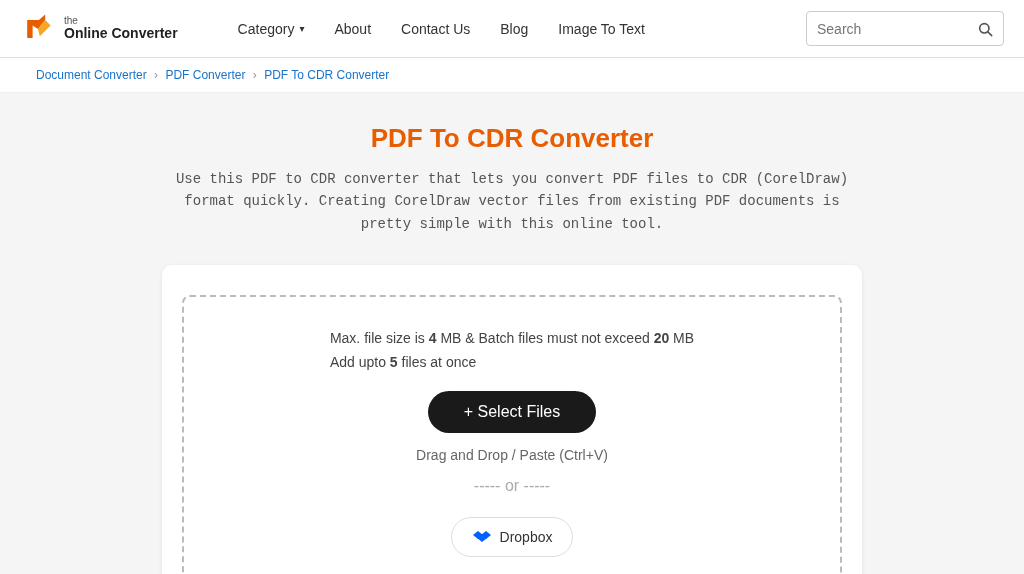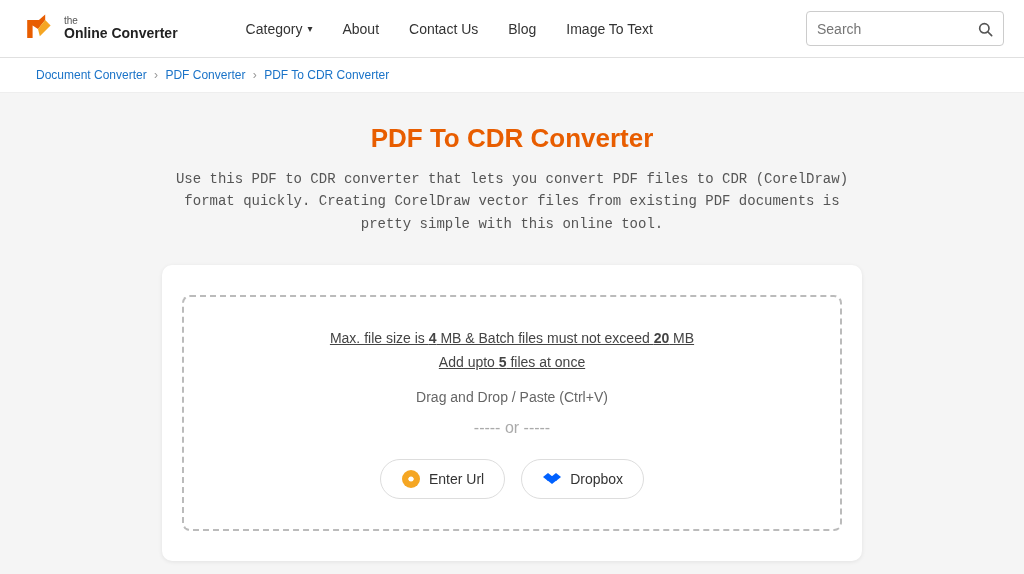--- a/index.html
+++ b/index.html
@@ -11,21 +11,21 @@
     }
 
     
     .header {
       background: #fff;
       border-bottom: 1px solid #e0e0e0;
       padding: 16px 20px;
       display: flex;
       align-items: center;
       height: 58px;
-      gap: 16px;
+      gap: 8px;
     }
     .logo-area {
       display: flex;
       align-items: center;
       gap: 8px;
       margin-right: 40px;
       text-decoration: none;
     }
     .logo-icon {
       width: 36px;
@@ -148,25 +148,24 @@
       border: 2px dashed #bbb;
       border-radius: 8px;
       padding: 30px 20px;
       display: flex;
       flex-direction: column;
       align-items: center;
       gap: 10px;
     }
 
     .file-size-info {
-      text-align: center;
+      text-align: left;
       color: #444;
       font-size: 14px;
       line-height: 1.7;
-      text-decoration: underline;
     }
     .file-size-info strong {
       font-weight: 700;
     }
 
     .select-files-btn {
       background: #1a1a1a;
       color: #fff;
       border: none;
       border-radius: 50px;
@@ -295,35 +294,30 @@
 
       <div class="file-size-info">
         <div>
           <span>Max. file size is </span><strong>4</strong><span> MB &amp; Batch files must not exceed </span><strong>20</strong><span> MB</span>
         </div>
         <div>
           <span>Add upto </span><strong>5</strong><span> files at once</span>
         </div>
       </div>
 
+      <button class="select-files-btn">
+        <span>+ Select Files</span>
+      </button>
 
       <p class="drag-drop-text">Drag and Drop / Paste (Ctrl+V)</p>
 
       <p class="or-divider">----- or -----</p>
 
       <div class="source-buttons">
 
-        <button class="source-btn">
-          <svg width="20" height="20" viewBox="0 0 20 20">
-            <circle cx="10" cy="10" r="9" fill="#f5a623"></circle>
-            <path d="M7 10 Q10 6 13 10 Q10 14 7 10Z" fill="white" opacity="0.9"></path>
-            <circle cx="10" cy="10" r="2.5" fill="white"></circle>
-          </svg>
-          <span>Enter Url</span>
-        </button>
 
 
         <button class="source-btn">
           <svg class="dropbox-icon" viewBox="0 0 20 20" xmlns="http://www.w3.org/2000/svg">
             <path d="M5 3L10 7L5 11L0 7Z" transform="translate(1,1)" fill="#0061ff"></path>
             <path d="M10 7L15 3L20 7L15 11Z" transform="translate(-1,1)" fill="#0061ff"></path>
             <path d="M5 11L10 7L15 11L10 15Z" transform="translate(0,0)" fill="#0061ff"></path>
             <path d="M5 12L10 16L15 12" transform="translate(0,0)" fill="none" stroke="#0061ff" stroke-width="0"></path>
           </svg>
           <span>Dropbox</span>

